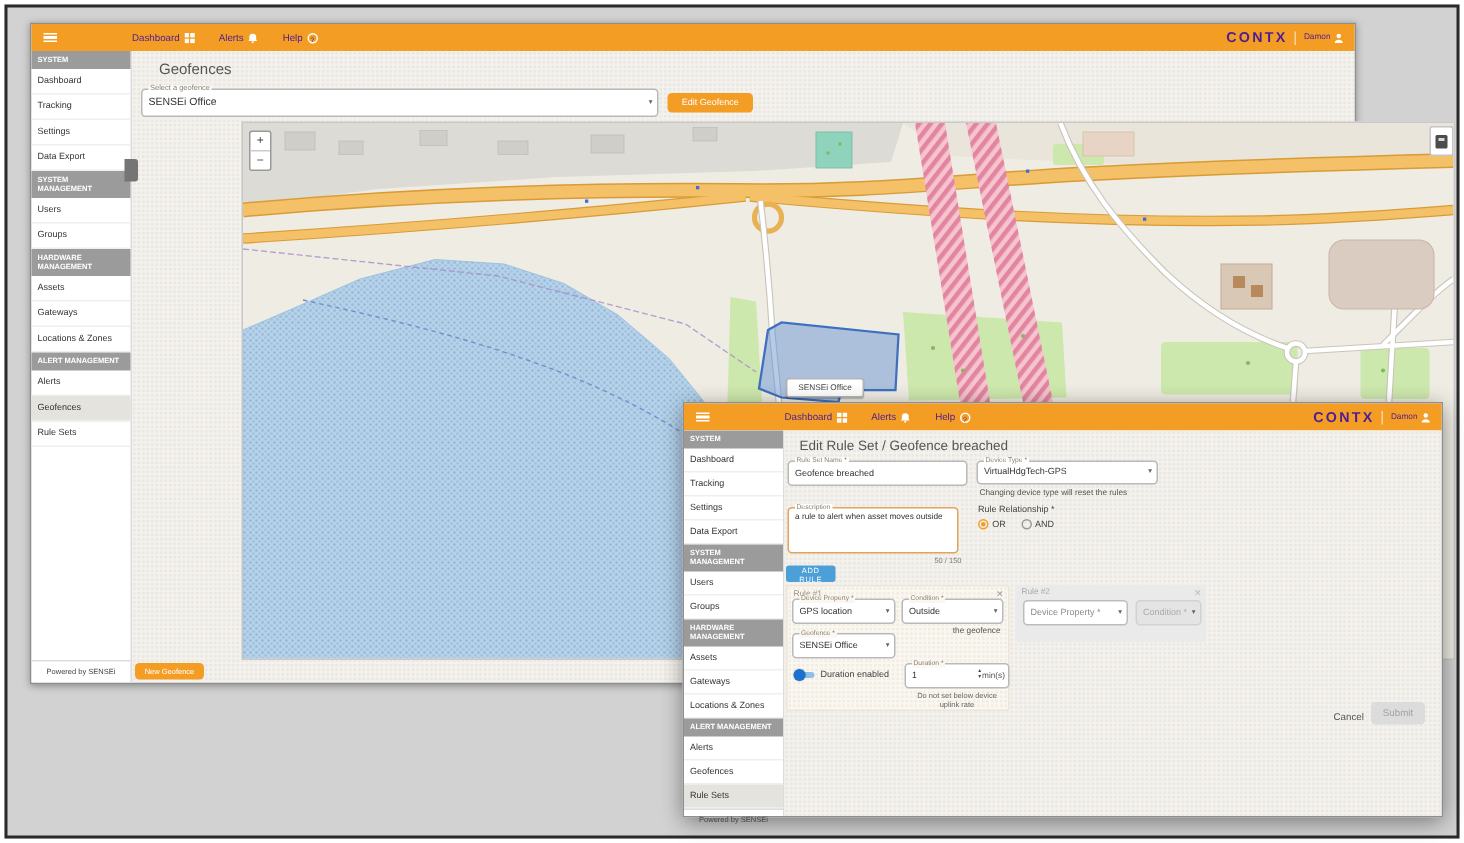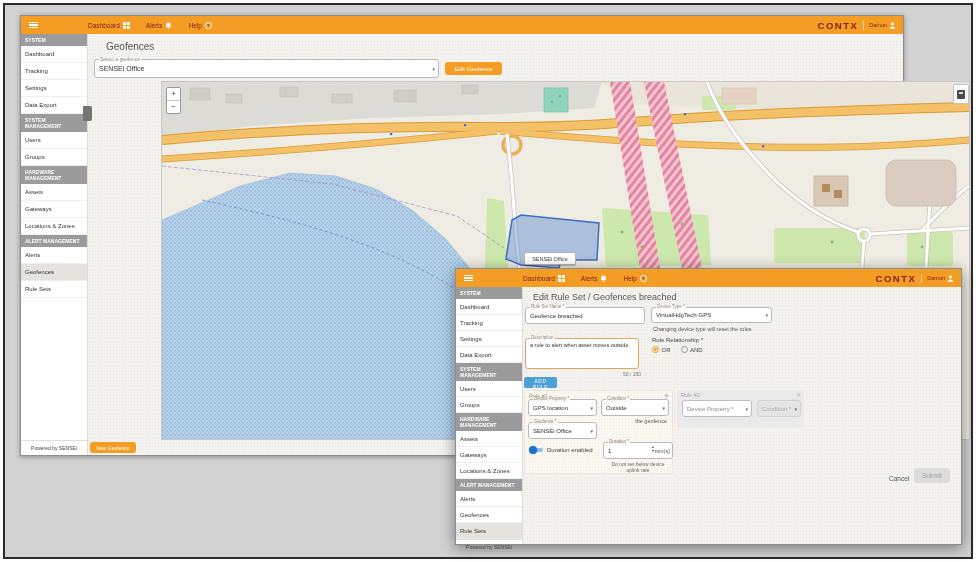--- a/index.html
+++ b/index.html
@@ -5,21 +5,21 @@
   html,body{margin:0;padding:0;background:#fff;}
   .canvas{position:relative;width:976px;height:562px;overflow:hidden;background:#fff;
           font-family:"Liberation Sans",sans-serif;-webkit-font-smoothing:antialiased;}
   .frame{position:absolute;left:3px;top:3px;right:3px;bottom:3px;border:2px solid #2a2a2a;background:#D2D2D2;}
 
   
   .win{position:absolute;background:#fff;border:1px solid #8e8e8e;box-sizing:border-box;}
   .win.back{left:20px;top:15px;width:884px;height:441px;box-shadow:0 1px 5px rgba(0,0,0,.35);z-index:2;}
   .win.front{left:455px;top:268px;width:507px;height:277px;box-shadow:0 3px 14px rgba(0,0,0,.45);z-index:3;}
   .topbar{position:absolute;left:0;right:0;top:0;height:18px;background:var(--brand-orange,#F49D25);
-          display:flex;align-items:center;color:#7f1d1d;}
+          display:flex;align-items:center;color:#4c1d95;}
   .burger{width:9px;margin-left:8px;display:flex;flex-direction:column;gap:1.5px;cursor:pointer;}
   .burger i{display:block;height:1.3px;background:#fff;}
   .nav{display:flex;gap:16px;margin-left:50px;align-items:center;}
   .navitem{display:flex;align-items:center;gap:3px;font-size:6.5px;cursor:pointer;}
   .qcircle{width:7px;height:7px;border:1px solid #fff;border-radius:50%;font-size:4.5px;line-height:7px;
            text-align:center;box-sizing:border-box;display:inline-block;}
   .brand{margin-left:auto;display:flex;align-items:center;gap:5px;padding-right:7px;}
   .logo{font-size:9.5px;font-weight:bold;letter-spacing:1.5px;}
   .sep{width:1px;height:9px;background:rgba(255,255,255,.55);}
   .user{display:flex;align-items:center;gap:2px;font-size:5.5px;cursor:pointer;}
@@ -357,21 +357,21 @@
       <div class="sitem">Gateways</div>
       <div class="sitem">Locations &amp; Zones</div>
       <div class="shead">ALERT MANAGEMENT</div>
       <div class="sitem">Alerts</div>
       <div class="sitem">Geofences</div>
       <div class="sitem active">Rule Sets</div>
       <div class="sfoot">Powered by SENSEi</div>
     </div>
 
     <div class="content fcontent">
-      <div class="ptitle">Edit Rule Set / Geofences breached</div>
+      <div class="ptitle">Edit Rule Set / Geofence breached</div>
 
       <div class="field" id="f-name">
         <span class="flabel">Rule Set Name *</span>
         <span class="fvalue">Geofence breached</span>
       </div>
       <div class="field" id="f-device">
         <span class="flabel">Device Type *</span>
         <span class="fvalue">VirtualHdgTech-GPS</span>
         <span class="fcaret">▾</span>
       </div>

